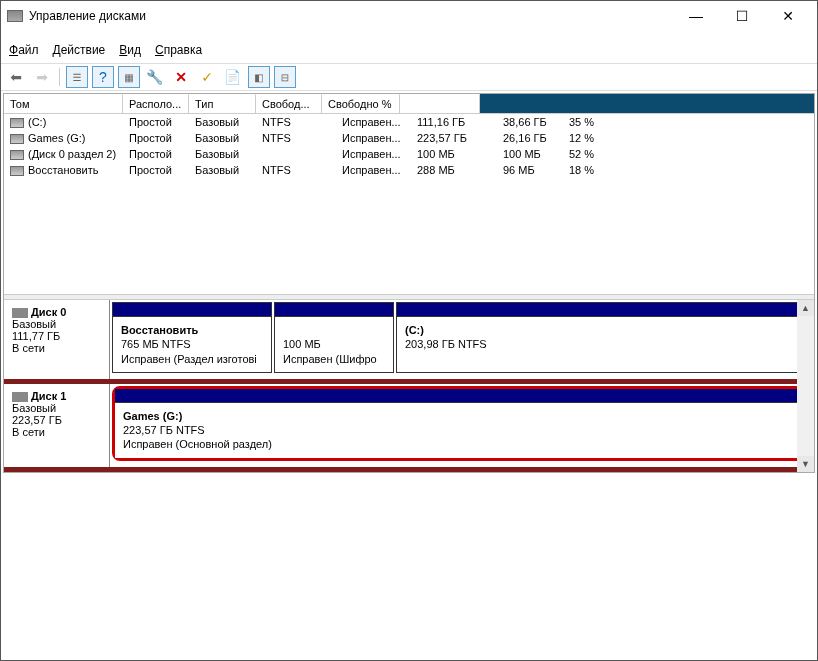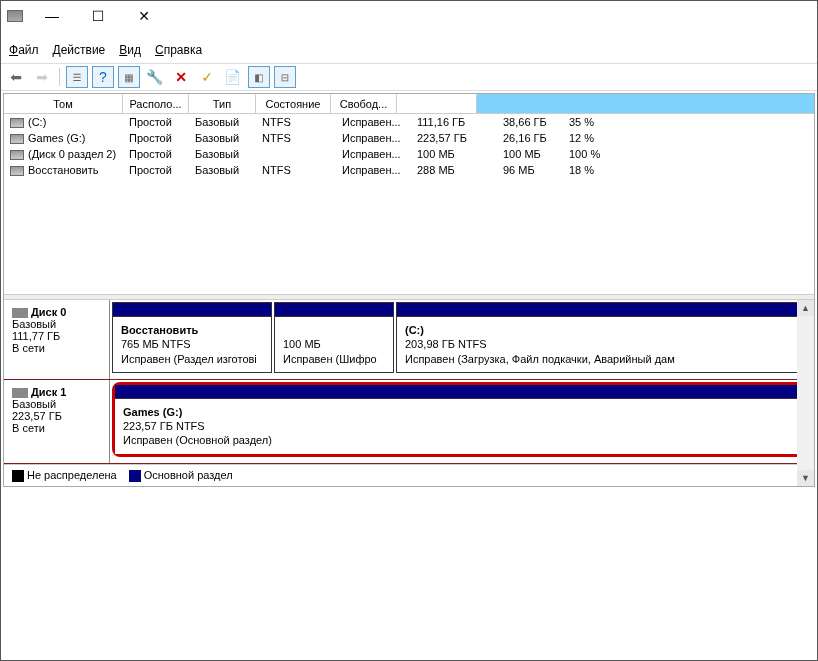--- a/index.html
+++ b/index.html
@@ -14,36 +14,36 @@
 .menubar span u { text-decoration: underline; }
 
 .toolbar { display: flex; align-items: center; height: 28px; border-top: 1px solid #ddd; border-bottom: 1px solid #ddd; padding: 0 4px; gap: 4px; margin-top: 4px; }
 .tbtn { width: 22px; height: 22px; display: flex; align-items: center; justify-content: center; font-size: 14px; cursor: pointer; color: #666; position: relative; }
 .tbtn.sep { border-left: 1px solid #ccc; width: 1px; padding: 0; margin: 0 2px; height: 18px; cursor: default; }
 .tbtn.boxed { border: 1px solid #5a9fd4; background: #eaf2fa; }
 
 .content { border: 1px solid #aaa; margin: 2px; }
 
 .listview { background: #fff; }
-.lv-header { display: flex; background: #7dd3fc; border-bottom: 1px solid #ccc; text-align: center; }
+.lv-header { display: flex; background: #0c4a6e; border-bottom: 1px solid #ccc; }
 .lv-header .col { padding: 3px 6px; border-right: 1px solid #ccc; font-size: 11px; background: #fff; border-top: 1px solid #fff; position: relative; }
 .lv-body { height: 180px; overflow-y: auto; }
 .lv-row { display: flex; padding: 1px 0; }
 .lv-row .cell { padding: 1px 6px; font-size: 11px; white-space: nowrap; overflow: hidden; }
 .vol-icon { display: inline-block; width: 14px; height: 10px; background: linear-gradient(#999,#ccc); margin-right: 4px; border: 1px solid #666; vertical-align: middle; }
 
 .c0{width:119px}.c1{width:66px}.c2{width:67px}.c3{width:80px}.c4{width:75px}.c5{width:86px}.c6{width:66px}.c7{width:78px}.c8{width:80px}
 
 .sep-bar { height: 6px; background: #eee; border-top: 1px solid #ccc; border-bottom: 1px solid #ccc; cursor: row-resize; }
 
 .graphical { background: #fff; position: relative; }
 .scroll-right { position: absolute; right: 0; top: 0; bottom: 0; width: 17px; background: #f0f0f0; display: flex; flex-direction: column; justify-content: space-between; align-items: center; font-size: 9px; color: #555; }
 .scroll-right div { height: 16px; display: flex; align-items: center; justify-content: center; width: 100%; background: #e8e8e8; }
 
-.disk-row { display: flex; border-bottom: 1px solid #7f1d1d; }
+.disk-row { display: flex; border-bottom: 5px solid #7f1d1d; }
 .disk-info { width: 106px; padding: 6px 8px; font-size: 11px; border-right: 1px solid #888; }
 .disk-info .dname { font-weight: bold; }
 .di-icon { display: inline-block; width: 16px; height: 10px; background: #888; margin-right: 3px; vertical-align: middle; }
 .disk-layout { flex: 1; display: flex; padding: 2px 2px 6px 2px; gap: 2px; min-height: 72px; }
 .partition { border: 1px solid #333; display: flex; flex-direction: column; }
 .partition .phdr { height: 14px; background: #000080; border-bottom: 1px solid #333; }
 .partition.single .phdr { background: #000080; }
 .partition .pbody { padding: 6px 8px; font-size: 11px; flex: 1; background: #fff; line-height: 1.3; }
 .partition .pbody b { font-weight: bold; }
 
@@ -52,20 +52,21 @@
 .legend { display: flex; gap: 12px; padding: 4px 8px; font-size: 11px; border-top: 1px solid #ccc; margin-right: 17px; }
 .legend .sw { display: inline-block; width: 12px; height: 12px; vertical-align: middle; margin-right: 3px; }
 .legend .sw.black { background: #000; }
 .legend .sw.navy { background: #000080; }
 </style>
 </head>
 <body>
 
 <div class="titlebar">
   <div class="icon"></div>
+  <div class="title">Управление дисками</div>
   <div class="winbtn">—</div>
   <div class="winbtn">☐</div>
   <div class="winbtn">✕</div>
 </div>
 
 <div class="menubar">
   <span><u>Ф</u>айл</span>
   <span><u>Д</u>ействие</span>
   <span><u>В</u>ид</span>
   <span><u>С</u>правка</span>
@@ -94,22 +95,22 @@
     </div>
 </div>
 
 <div class="content">
 
   <div class="listview">
     <div class="lv-header">
       <div class="col c0">Том</div>
       <div class="col c1">Располо...</div>
       <div class="col c2">Тип</div>
-      <div class="col c4">Состояние</div>
       <div class="col c6">Свобод...</div>
+      <div class="col c7">Свободно %</div>
       <div class="col c8"></div>
     </div>
     <div class="lv-body">
       <div class="lv-row">
         <div class="cell c0"><span class="vol-icon"></span><span>(C:)</span></div>
         <div class="cell c1">Простой</div>
         <div class="cell c2">Базовый</div>
         <div class="cell c3">NTFS</div>
         <div class="cell c4">Исправен...</div>
         <div class="cell c5">111,16 ГБ</div>
@@ -127,21 +128,21 @@
         <div class="cell c7">12 %</div>
       </div>
       <div class="lv-row">
         <div class="cell c0"><span class="vol-icon"></span><span>(Диск 0 раздел 2)</span></div>
         <div class="cell c1">Простой</div>
         <div class="cell c2">Базовый</div>
         <div class="cell c3"></div>
         <div class="cell c4">Исправен...</div>
         <div class="cell c5">100 МБ</div>
         <div class="cell c6">100 МБ</div>
-        <div class="cell c7">100 %</div>
+        <div class="cell c7">52 %</div>
       </div>
       <div class="lv-row">
         <div class="cell c0"><span class="vol-icon"></span><span>Восстановить</span></div>
         <div class="cell c1">Простой</div>
         <div class="cell c2">Базовый</div>
         <div class="cell c3">NTFS</div>
         <div class="cell c4">Исправен...</div>
         <div class="cell c5">288 МБ</div>
         <div class="cell c6">96 МБ</div>
         <div class="cell c7">18 %</div>
@@ -168,39 +169,35 @@
         <div class="partition" style="flex:0 0 160px">
           <div class="phdr"></div>
           <div class="pbody"><b>Восстановить</b><br><span>765 МБ NTFS</span><br><span>Исправен (Раздел изготові</span></div>
         </div>
         <div class="partition" style="flex:0 0 120px">
           <div class="phdr"></div>
           <div class="pbody"><br><span>100 МБ</span><br><span>Исправен (Шифро</span></div>
         </div>
         <div class="partition" style="flex:1">
           <div class="phdr"></div>
-          <div class="pbody"><b>(C:)</b><br><span>203,98 ГБ NTFS</span><br><span>Исправен (Загрузка, Файл подкачки, Аварийный дам</span></div>
+          <div class="pbody"><b>(C:)</b><br><span>203,98 ГБ NTFS</span><br></div>
         </div>
       </div>
     </div>
 
     <div class="disk-row">
       <div class="disk-info">
         <div><span class="di-icon"></span><span class="dname">Диск 1</span></div>
         <div>Базовый</div>
         <div>223,57 ГБ</div>
         <div>В сети</div>
       </div>
       <div class="disk-layout">
         <div class="partition single highlight-frame" style="flex:1">
           <div class="phdr"></div>
           <div class="pbody"><b>Games  (G:)</b><br><span>223,57 ГБ NTFS</span><br><span>Исправен (Основной раздел)</span></div>
         </div>
       </div>
     </div>
 
-    <div class="legend">
-      <span><span class="sw black"></span><span>Не распределена</span></span>
-      <span><span class="sw navy"></span><span>Основной раздел</span></span>
-    </div>
   </div>
 
 </div>
 
 </body></html>

